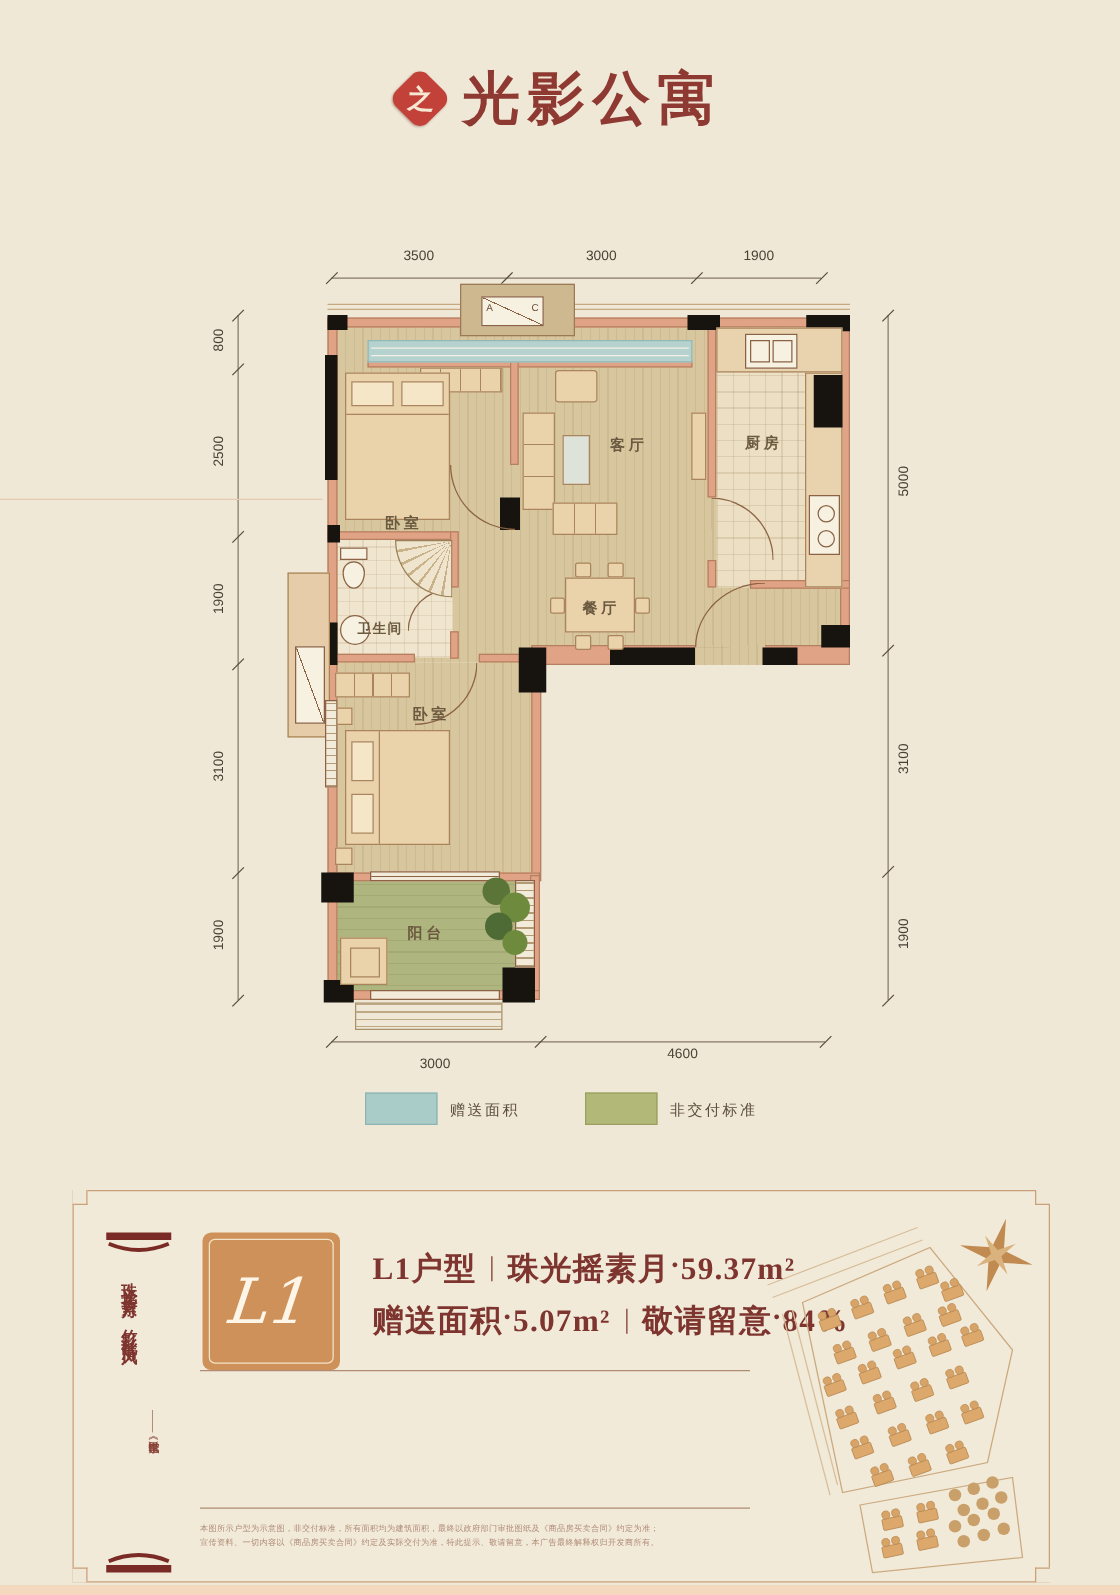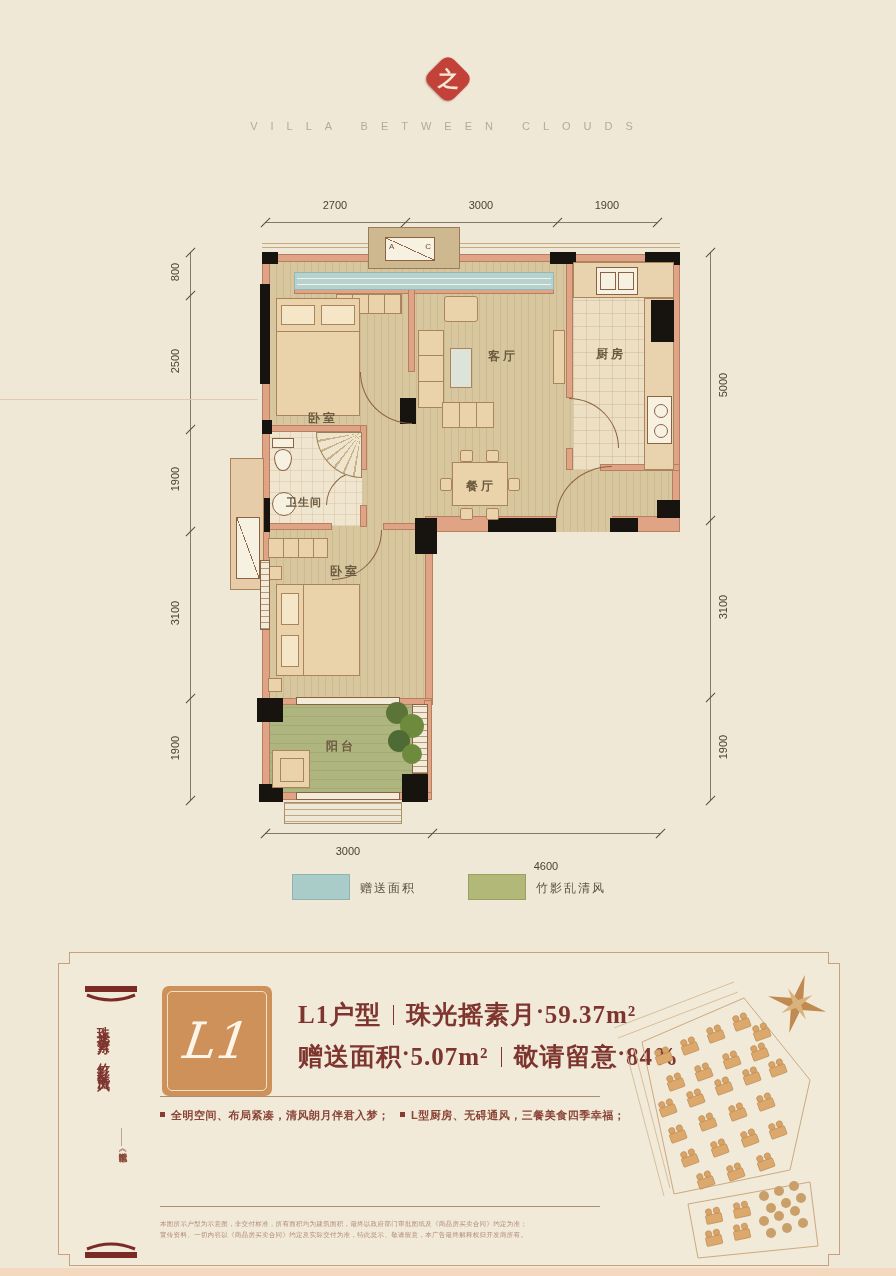--- a/index.html
+++ b/index.html
@@ -59,38 +59,38 @@
 </style>
 </head>
 <body>
 
 <div id="page">
 
   <div class="abs title-row">
     <span class="zhi-badge">
         <span>之</span>
       </span>
-  </div>
-  <div class="abs sub-en">VILLA BETWEEN CLOUDS</div>
+    <span class="title-txt">光影公寓</span>
+  </div>
 
   <div class="abs dimline" style="left:265px;top:222px;width:392px;height:1px;"></div>
   <div class="abs tick" style="left:259px;top:222px;"></div>
   <div class="abs tick" style="left:399px;top:222px;"></div>
   <div class="abs tick" style="left:551px;top:222px;"></div>
   <div class="abs tick" style="left:651px;top:222px;"></div>
-  <div class="abs dimlbl" style="left:305px;top:199px;width:60px;">2700</div>
+  <div class="abs dimlbl" style="left:305px;top:199px;width:60px;">3500</div>
   <div class="abs dimlbl" style="left:451px;top:199px;width:60px;">3000</div>
   <div class="abs dimlbl" style="left:577px;top:199px;width:60px;">1900</div>
 
   <div class="abs dimline" style="left:265px;top:833px;width:395px;height:1px;"></div>
   <div class="abs tick" style="left:259px;top:833px;"></div>
   <div class="abs tick" style="left:426px;top:833px;"></div>
   <div class="abs tick" style="left:654px;top:833px;"></div>
   <div class="abs dimlbl" style="left:318px;top:845px;width:60px;">3000</div>
-  <div class="abs dimlbl" style="left:516px;top:860px;width:60px;">4600</div>
+  <div class="abs dimlbl" style="left:516px;top:837px;width:60px;">4600</div>
 
   <div class="abs dimline" style="left:190px;top:252px;width:1px;height:548px;"></div>
   <div class="abs tick" style="left:184px;top:252px;"></div>
   <div class="abs tick" style="left:184px;top:295px;"></div>
   <div class="abs tick" style="left:184px;top:429px;"></div>
   <div class="abs tick" style="left:184px;top:531px;"></div>
   <div class="abs tick" style="left:184px;top:698px;"></div>
   <div class="abs tick" style="left:184px;top:800px;"></div>
   <div class="abs dimlbl v" style="left:150px;top:266px;width:50px;">800</div>
   <div class="abs dimlbl v" style="left:150px;top:355px;width:50px;">2500</div>
@@ -246,21 +246,21 @@
     <div style="position:absolute;left:6px;top:30px;width:22px;height:22px;background:#4E6B35;border-radius:50%;"></div>
     <div style="position:absolute;left:20px;top:44px;width:20px;height:20px;background:#6E8B3D;border-radius:50%;"></div>
   </div>
   <div class="abs roomlbl" style="left:326px;top:738px;">阳台</div>
 
   <div class="abs" style="left:284px;top:802px;width:118px;height:22px;border:1px solid #A89068;background:repeating-linear-gradient(180deg,#BFA985 0 1px,transparent 1px 6px);"></div>
 
   <div class="abs" style="left:292px;top:874px;width:58px;height:26px;background:#A9CCC9;border:1px solid #8FB3B0;"></div>
   <div class="abs leg-lbl" style="left:360px;top:880px;">赠送面积</div>
   <div class="abs" style="left:468px;top:874px;width:58px;height:26px;background:#B2B878;border:1px solid #9AA060;"></div>
-  <div class="abs leg-lbl" style="left:536px;top:880px;">竹影乱清风</div>
+  <div class="abs leg-lbl" style="left:536px;top:880px;">非交付标准</div>
 
   <div class="abs panel">
     <div class="pcorner" style="position:absolute;left:-1px;top:-1px;border-right:1px solid #C9A07A;border-bottom:1px solid #C9A07A;"></div>
     <div class="pcorner" style="position:absolute;right:-1px;top:-1px;border-left:1px solid #C9A07A;border-bottom:1px solid #C9A07A;"></div>
     <div class="pcorner" style="position:absolute;left:-1px;bottom:-1px;border-right:1px solid #C9A07A;border-top:1px solid #C9A07A;"></div>
     <div class="pcorner" style="position:absolute;right:-1px;bottom:-1px;border-left:1px solid #C9A07A;border-top:1px solid #C9A07A;"></div>
   </div>
 
   <svg class="abs" style="left:84px;top:984px;" width="54" height="24">
     <rect x="1" y="2" width="52" height="6" fill="#7A2B26"></rect>
@@ -281,24 +281,20 @@
   <div class="abs info" style="left:298px;top:998px;">
     <span>L1户型</span><span class="vbar"></span><span>珠光摇素月</span><span class="dot">●</span><span>59.37m²</span>
   </div>
   <div class="abs info" style="left:298px;top:1040px;">
     <span>赠送面积</span><span class="dot">●</span><span>5.07m²</span><span class="vbar"></span><span>敬请留意</span><span class="dot">●</span><span>84%</span>
   </div>
 
   <div class="abs divider" style="left:160px;top:1096px;width:440px;"></div>
 
   <div class="abs bullets">
-    <div class="brow">
-      <div class="bitem" style="width:240px;"><span class="bsq"></span><span>全明空间、布局紧凑，清风朗月伴君入梦；</span></div>
-      <div class="bitem"><span class="bsq"></span><span>L型厨房、无碍通风，三餐美食四季幸福；</span></div>
-    </div>
   </div>
 
   <div class="abs divider" style="left:160px;top:1206px;width:440px;"></div>
 
   <div class="abs disc" style="left:160px;top:1218px;width:450px;">
     <div>本图所示户型为示意图，非交付标准，所有面积均为建筑面积，最终以政府部门审批图纸及《商品房买卖合同》约定为准；</div>
     <div>宣传资料、一切内容以《商品房买卖合同》约定及实际交付为准，特此提示、敬请留意，本广告最终解释权归开发商所有。</div>
   </div>
 
   <svg class="abs" style="left:612px;top:956px;" width="236" height="306" viewBox="0 0 236 306">

